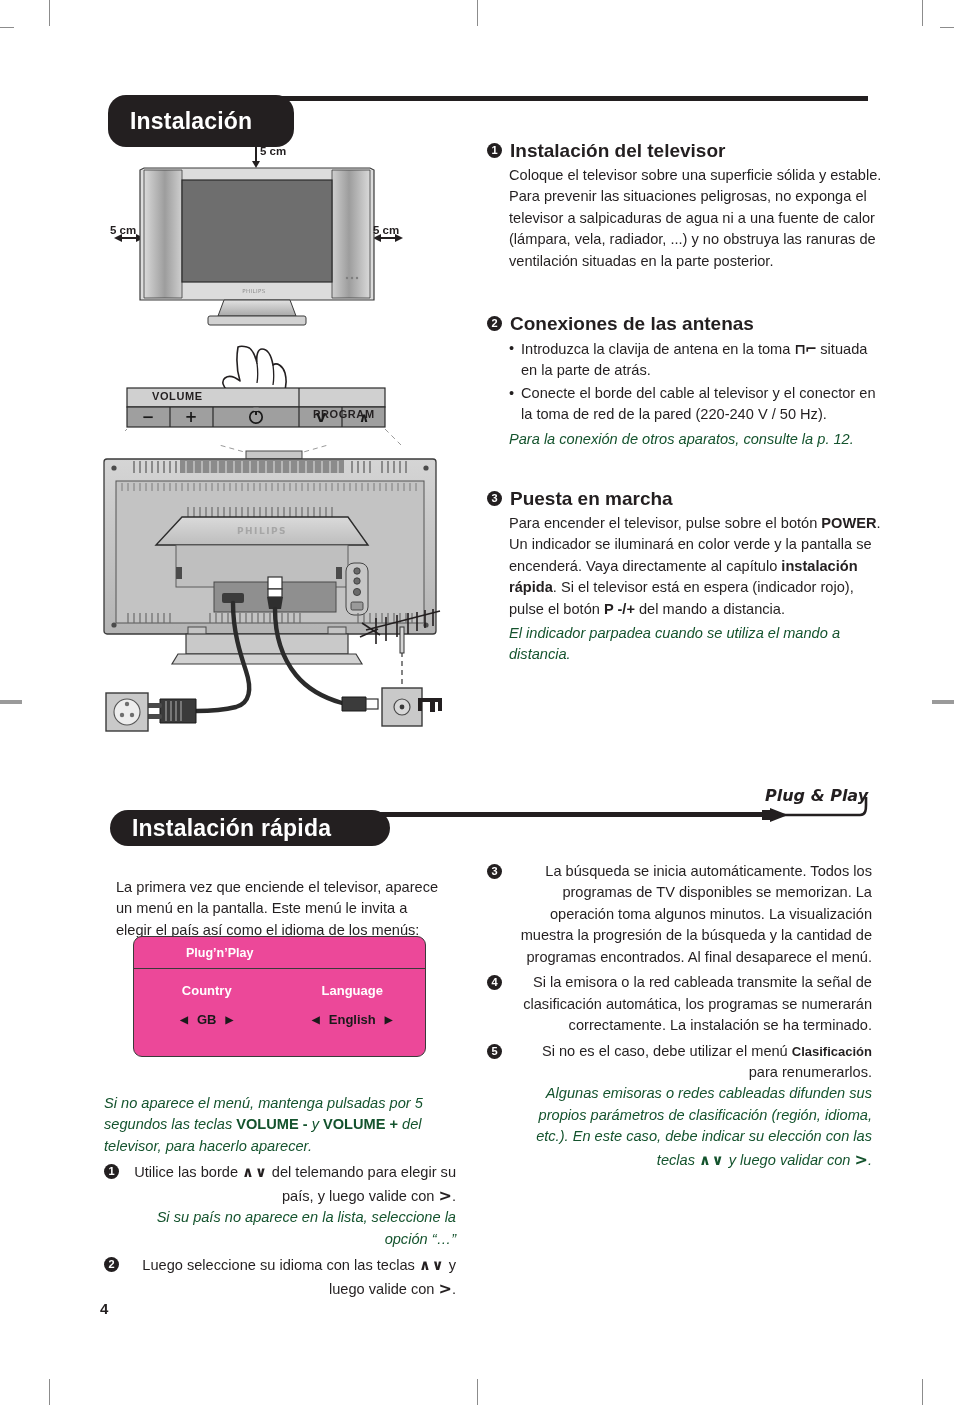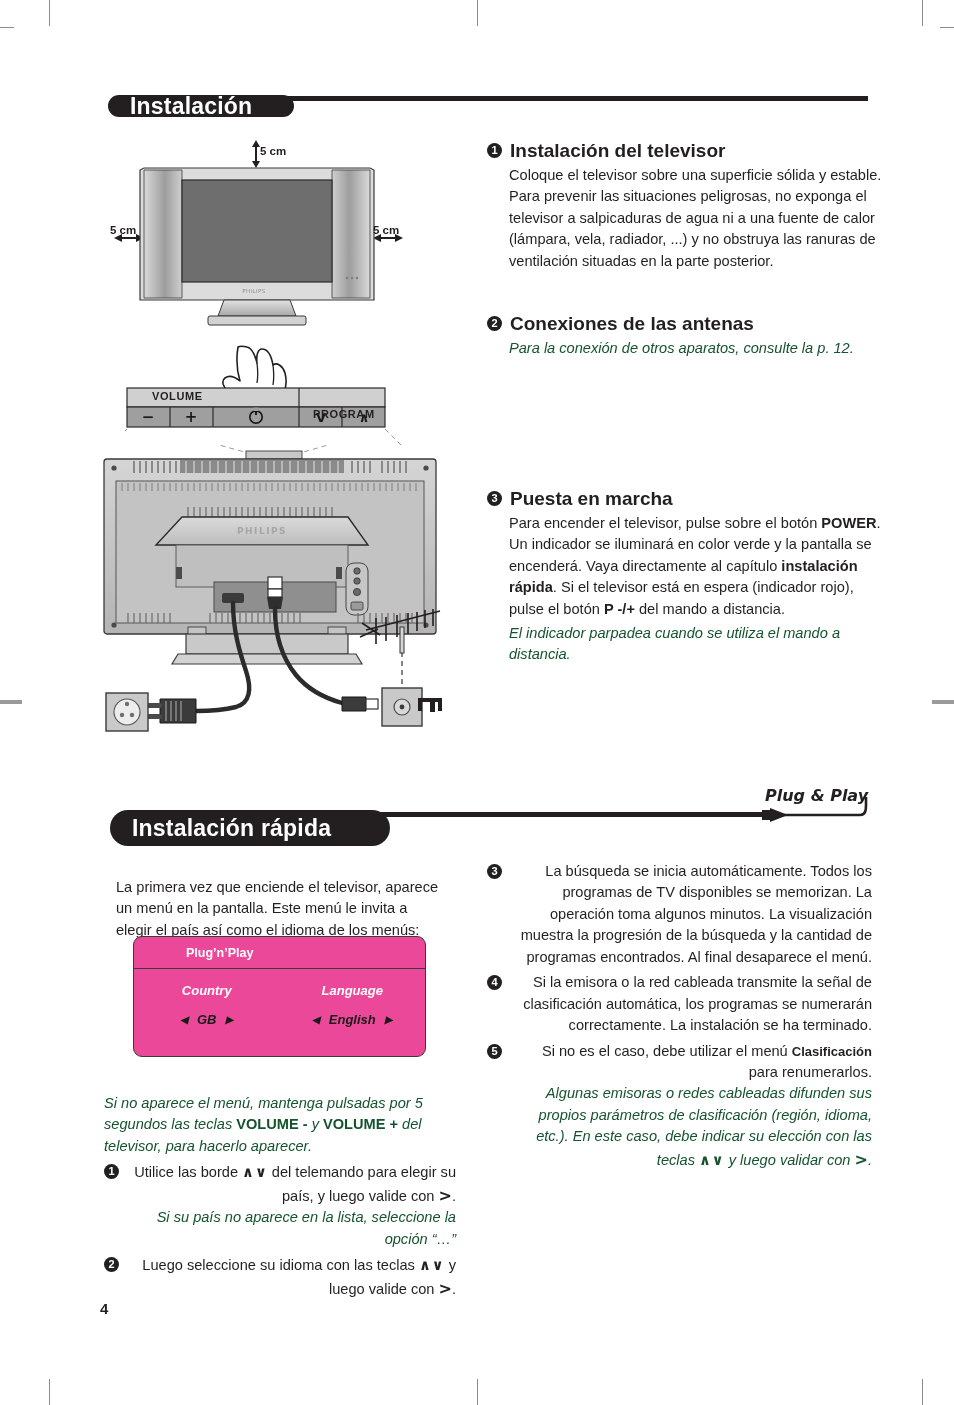--- a/index.html
+++ b/index.html
@@ -78,21 +78,21 @@
     border:1.5px solid #3a3a3a;
     border-radius:9px;
     box-sizing:border-box;
     overflow:hidden;
   }
   .osd-title {
     color:#ffffff; font-weight:bold; font-size:12.5px;
     padding:9px 0 8px 52px;
     border-bottom:1.5px solid #3a3a3a;
   }
-  .osd-cols { display:flex; padding:14px 0 0 0;font-style:italic; }
+  .osd-cols { display:flex; padding:14px 0 0 0; }
   .osd-col { flex:1; text-align:center; }
   .osd-head { font-size:13px; font-weight:bold; color:#ffffff; }
   .osd-val  { font-size:13px; font-weight:bold; color:#1a1a1a; margin-top:14px;
               display:flex; justify-content:center; gap:9px; align-items:center; }
   .osd-arrow { font-size:10px; color:#1a1a1a; }
 
   
   .pnp { position:absolute; }
 
   
@@ -106,21 +106,21 @@
 <div class="cmark v" style="left:922px; top:0;"></div>
 <div class="cmark h" style="left:0; top:27px;"></div>
 <div class="cmark h" style="right:0; top:27px;"></div>
 <div class="cmark thick" style="left:0; top:700px;"></div>
 <div class="cmark thick" style="right:0; top:700px;"></div>
 <div class="cmark v" style="left:49px; bottom:0;"></div>
 <div class="cmark v" style="left:477px; bottom:0;"></div>
 <div class="cmark v" style="left:922px; bottom:0;"></div>
 
 <div class="banner-rule" style="left:190px; top:96px; width:678px;"></div>
-<div class="banner-pill" style="left:108px; top:95px; width:186px; height:22px; font-size:23px;text-align:right;">
+<div class="banner-pill" style="left:108px; top:95px; width:186px; height:52px; font-size:23px;text-align:right;">
   <span>Instalación</span>
 </div>
 
 <svg style="position:absolute; left:104px; top:140px;" width="340" height="190" viewBox="0 0 340 190">
   <defs>
     <linearGradient id="bezL" x1="0" y1="0" x2="1" y2="0">
       <stop offset="0" stop-color="#d9d9d9"></stop>
         <stop offset="0.55" stop-color="#9d9d9d"></stop>
         <stop offset="1" stop-color="#cfcfcf"></stop>
     </linearGradient>
@@ -464,20 +464,26 @@
     <span>Instalación del televisor</span>
   </h2>
   <p class="body indent">Coloque el televisor sobre una superficie sólida y estable. Para prevenir las situaciones peligrosas, no exponga el televisor a salpicaduras de agua ni a una fuente de calor (lámpara, vela, radiador, ...) y no obstruya las ranuras de ventilación situadas en la parte posterior.</p>
 </div>
 
 <div class="col-right" style="top:313px;">
   <h2 class="sec">
     <span class="num">2</span>
     <span>Conexiones de las antenas</span>
   </h2>
+  <ul class="dots">
+    <li>
+      <span>Introduzca la clavija de antena en la toma </span><span class="coax">⊓⌐</span><span> situada en la parte de atrás.</span>
+    </li>
+    <li>Conecte el borde del cable al televisor y el conector en la toma de red de la pared (220-240 V / 50 Hz).</li>
+  </ul>
   <p class="body indent ital">Para la conexión de otros aparatos, consulte la p. 12.</p>
 </div>
 
 <div class="col-right" style="top:488px;">
   <h2 class="sec">
     <span class="num">3</span>
     <span>Puesta en marcha</span>
   </h2>
   <p class="body indent">
     <span>Para encender el televisor, pulse sobre el botón </span><span class="b">POWER</span><span>. Un indicador se iluminará en color verde y la pantalla se encenderá. Vaya directamente al capítulo </span><span class="b">instalación rápida</span><span>. Si el televisor está en espera (indicador rojo), pulse el botón </span><span class="b">P -/+</span><span> del mando a distancia.</span>

